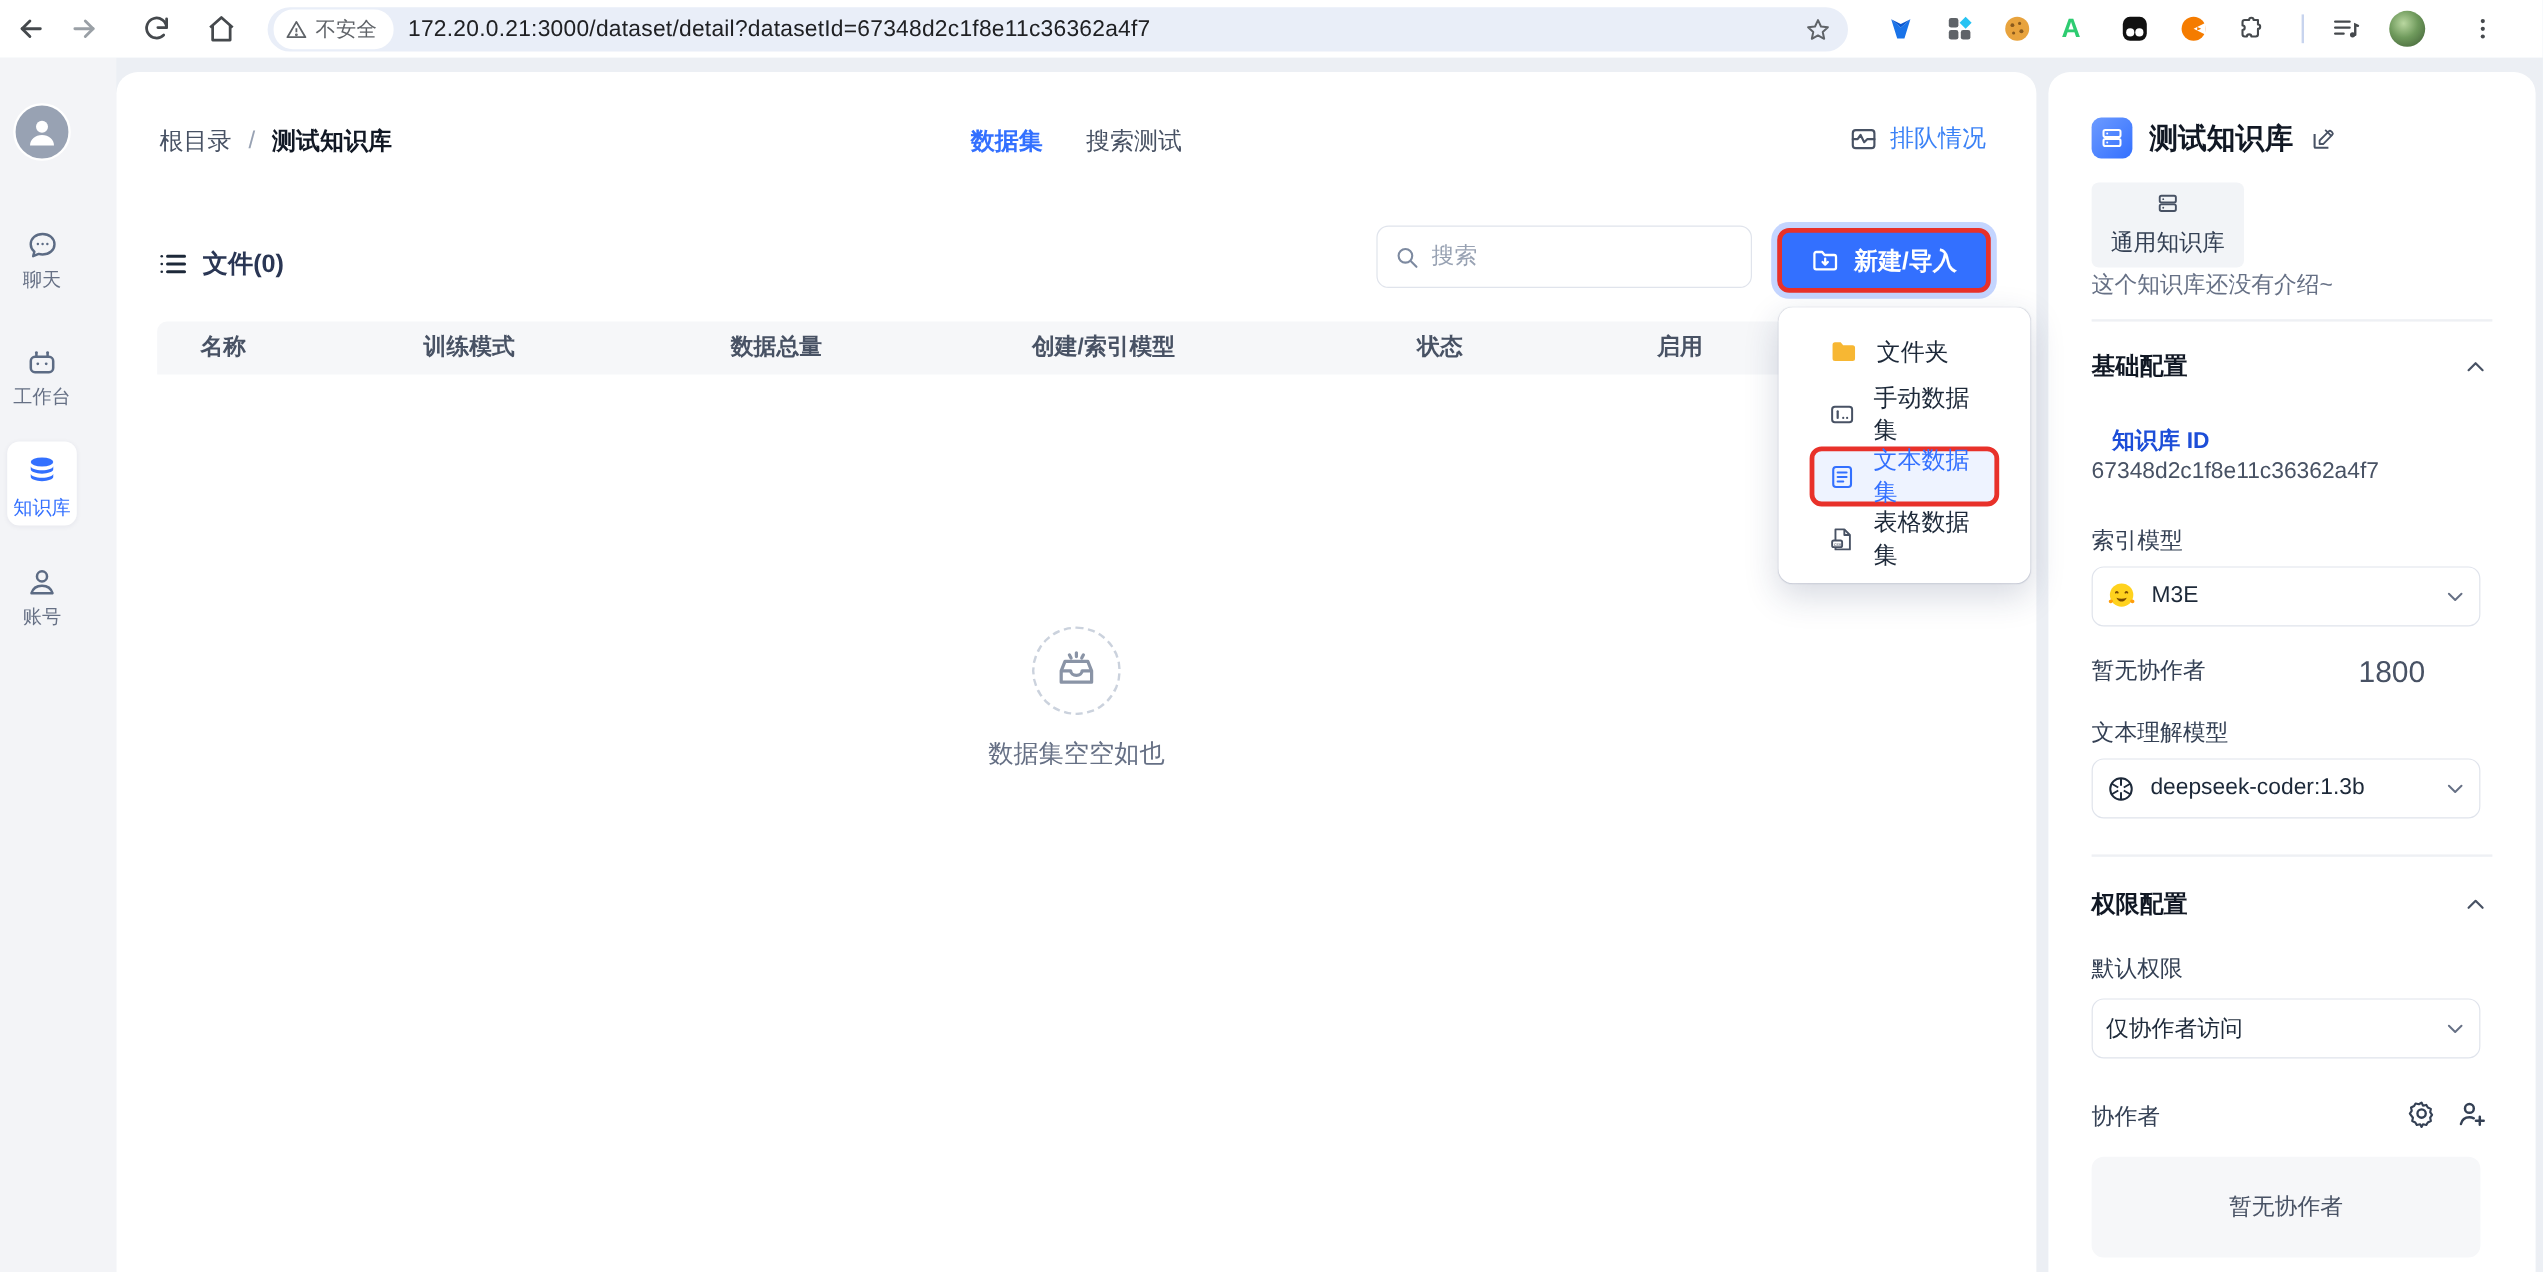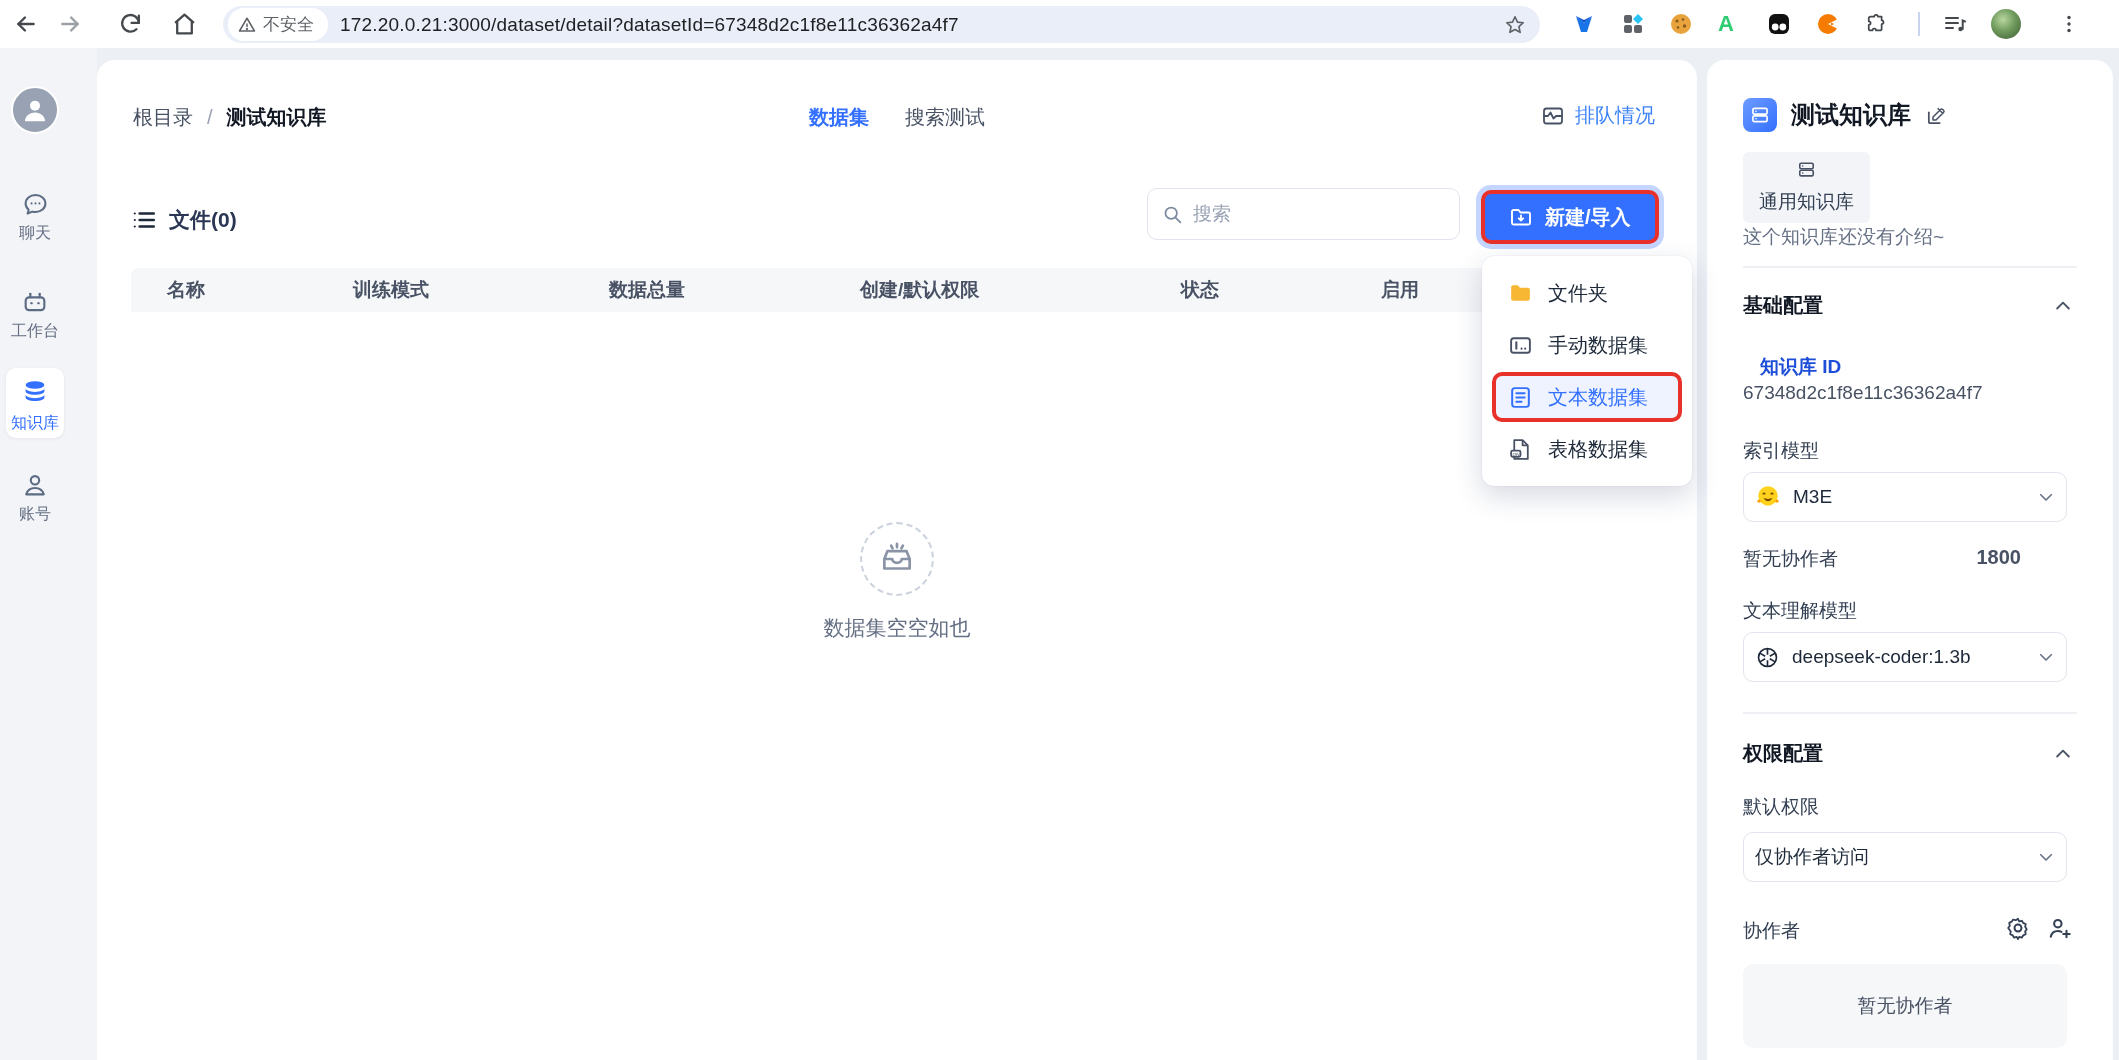--- a/index.html
+++ b/index.html
@@ -53,41 +53,41 @@
   .thead { position:absolute; left:34px; top:208px; width:1542px; height:44px; background:#f6f7f9; border-radius:8px 8px 0 0; }
   .th { position:absolute; top:0; line-height:44px; font-size:19px; font-weight:bold; color:#485264; }
   .th.c0{left:36px}.th.c1{left:222px}.th.c2{left:478px}.th.c3{left:729px}.th.c4{left:1050px}.th.c5{left:1250px}
 
   
   .empty-circle { position:absolute; left:50%; top:462px; transform:translateX(-50%); width:74px; height:74px; border:2px dashed #cbd2dd; border-radius:50%; display:flex; align-items:center; justify-content:center; }
   .empty-text { position:absolute; left:50%; top:554px; transform:translateX(-50%); font-size:21px; color:#667085; }
 
   
   .menu { position:absolute; left:1385px; top:196px; width:210px; background:#ffffff; border-radius:12px;
-    box-shadow:0 10px 28px rgba(30,45,90,.18), 0 0 1px rgba(30,45,90,.2); padding:10px 8px; z-index:60; }
+    box-shadow:0 10px 28px rgba(30,45,90,.18), 0 0 1px rgba(30,45,90,.2); padding:10px 24px; z-index:60; }
   .menu-item { display:flex; align-items:center; gap:15px; height:50px; padding:0 12px; margin:2px 2px; border:4px solid transparent;
     border-radius:10px; font-size:20px; color:#1d2939; cursor:pointer; }
   .menu-item.highlight { background:#eef3ff; border-color:#e8312a; color:#3370ff; }
 
   
   .rp-title-row { position:absolute; left:36px; top:38px; display:flex; align-items:center; gap:14px; }
   .rp-kbicon { width:34px; height:34px; border-radius:8px; background:linear-gradient(135deg,#6d9bff,#3370ff); display:flex; align-items:center; justify-content:center; }
   .rp-title { font-size:24px; font-weight:bold; color:#111824; }
   .rp-tag { position:absolute; left:36px; top:92px; display:inline-flex; align-items:center; gap:10px; background:#f2f4f7; border-radius:6px; padding:8px 16px; font-size:19px; color:#344054;flex-direction:column; }
   .rp-desc { position:absolute; left:36px; top:164px; font-size:19px; color:#667085; }
   .rp-div { position:absolute; left:36px; width:334px; height:2px; background:#eef0f4; }
   .rp-sec { position:absolute; left:36px; font-size:20px; font-weight:bold; color:#111824; }
   .rp-chev { position:absolute; right:40px; cursor:pointer; }
   .rp-label-b { position:absolute; left:53px; font-size:19px; font-weight:bold; color:#1d4ed8; }
   .rp-label { position:absolute; left:36px; font-size:19px; color:#344054; }
   .rp-value { position:absolute; left:36px; font-size:19px; color:#485264; }
   .rp-select { position:absolute; left:36px; width:324px; height:50px; border:1px solid #e0e4ec; border-radius:10px; background:#fff;
     display:flex; align-items:center; gap:12px; padding:0 11px; font-size:19px; color:#1d2939; cursor:pointer; }
   .rp-select .chev { margin-left:auto; }
-  .rp-kv-val { position:absolute; right:92px; font-size:20px; color:#485264;font-weight:bold; }
+  .rp-kv-val { position:absolute; right:92px; font-size:25px; color:#485264; }
   .rp-collab-icons { position:absolute; right:40px; display:flex; gap:16px; }
   .rp-empty-box { position:absolute; left:36px; top:904px; width:324px; height:84px; background:#f6f7f9; border-radius:10px;
     display:flex; align-items:center; justify-content:center; font-size:19px; color:#485264; }
 
   svg { display:block; }
 </style>
 </head>
 <body>
 
 <div class="stage">
@@ -293,21 +293,21 @@
             <path d="M3 6.5A1.5 1.5 0 0 1 4.5 5h5l2 2.5h8A1.5 1.5 0 0 1 21 9v9a1.5 1.5 0 0 1-1.5 1.5h-15A1.5 1.5 0 0 1 3 18z"></path>
             <path d="M12 10.5v5M9.8 13.3l2.2 2.2 2.2-2.2" stroke-linecap="round"></path>
           </svg>
         <span>新建/导入</span>
       </div>
 
       <div class="thead">
         <span class="th c0">名称</span>
         <span class="th c1">训练模式</span>
         <span class="th c2">数据总量</span>
-        <span class="th c3">创建/默认权限</span>
+        <span class="th c3">创建/索引模型</span>
         <span class="th c4">状态</span>
         <span class="th c5">启用</span>
       </div>
 
       <div class="empty-circle">
         <svg width="38" height="38" viewBox="0 0 24 24" fill="none" stroke="#8a94a6" stroke-width="1.7" stroke-linejoin="round">
             <path d="M4 12l2-5h12l2 5v6H4z"></path>
             <path d="M4 12h5c0 1.4 1.3 2.4 3 2.4s3-1 3-2.4h5"></path>
             <path d="M12 2.5v2M8.3 3.6l.9 1.7M15.7 3.6l-.9 1.7" stroke-linecap="round"></path>
           </svg>

